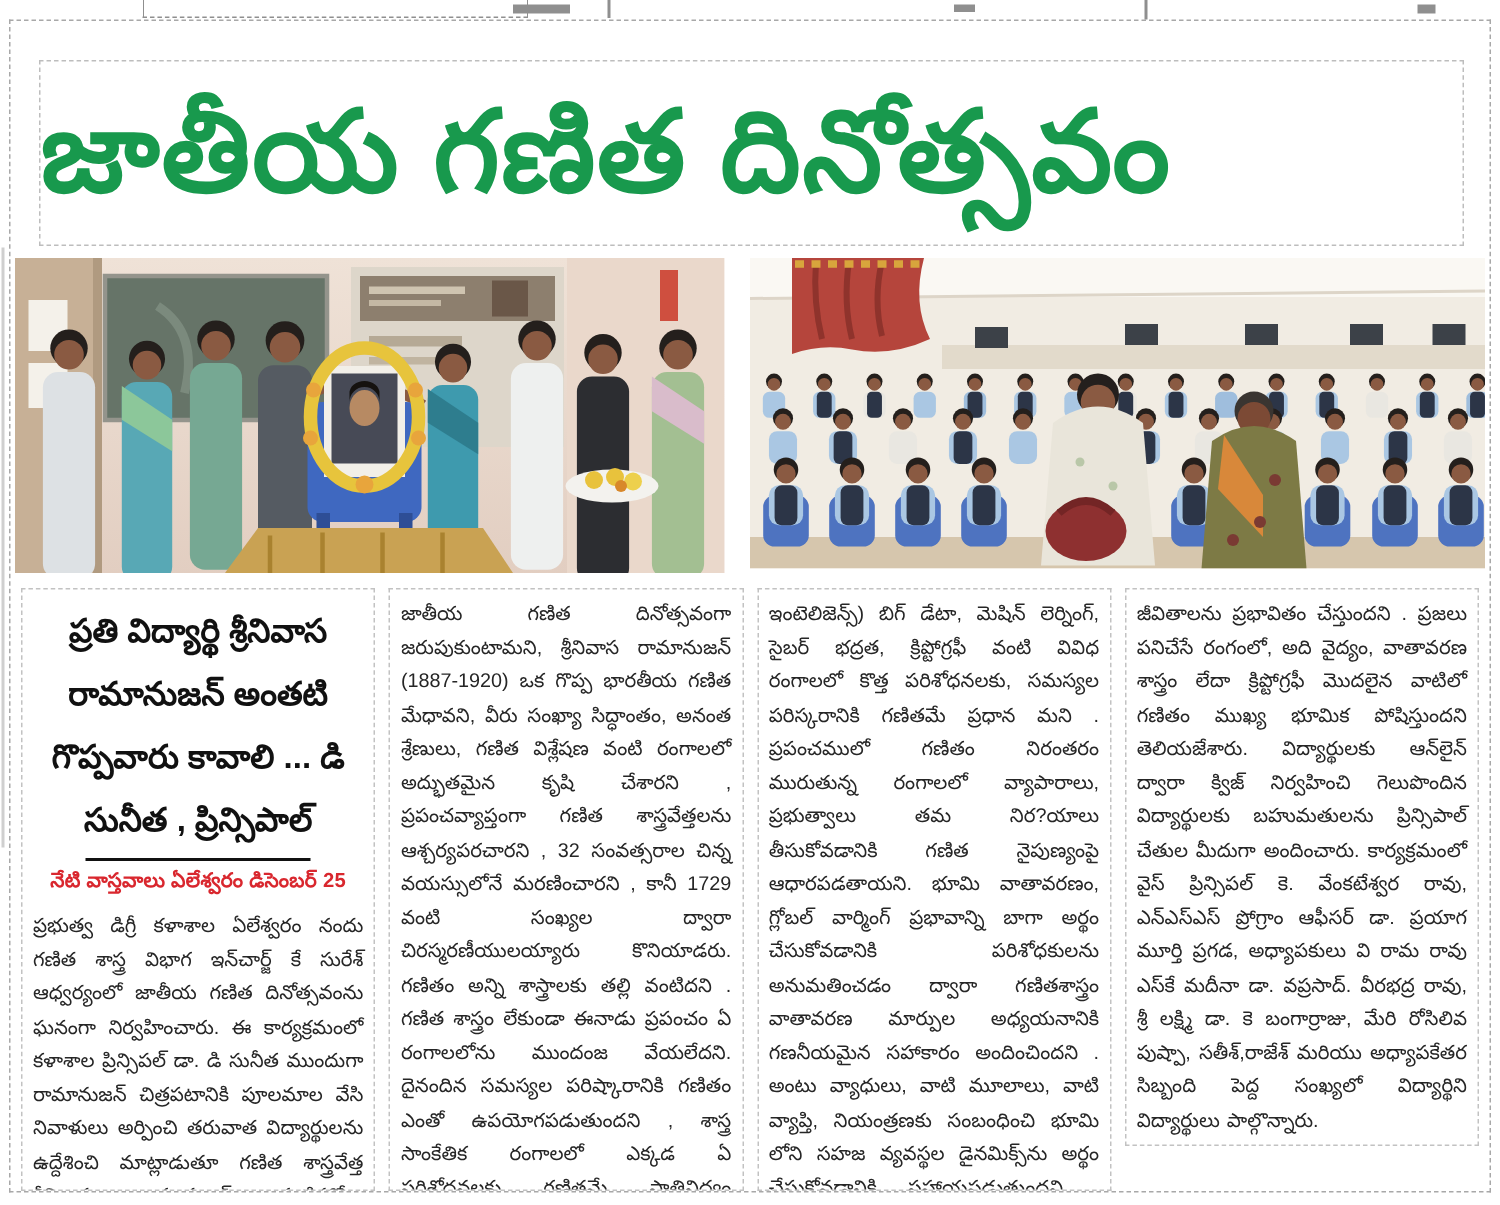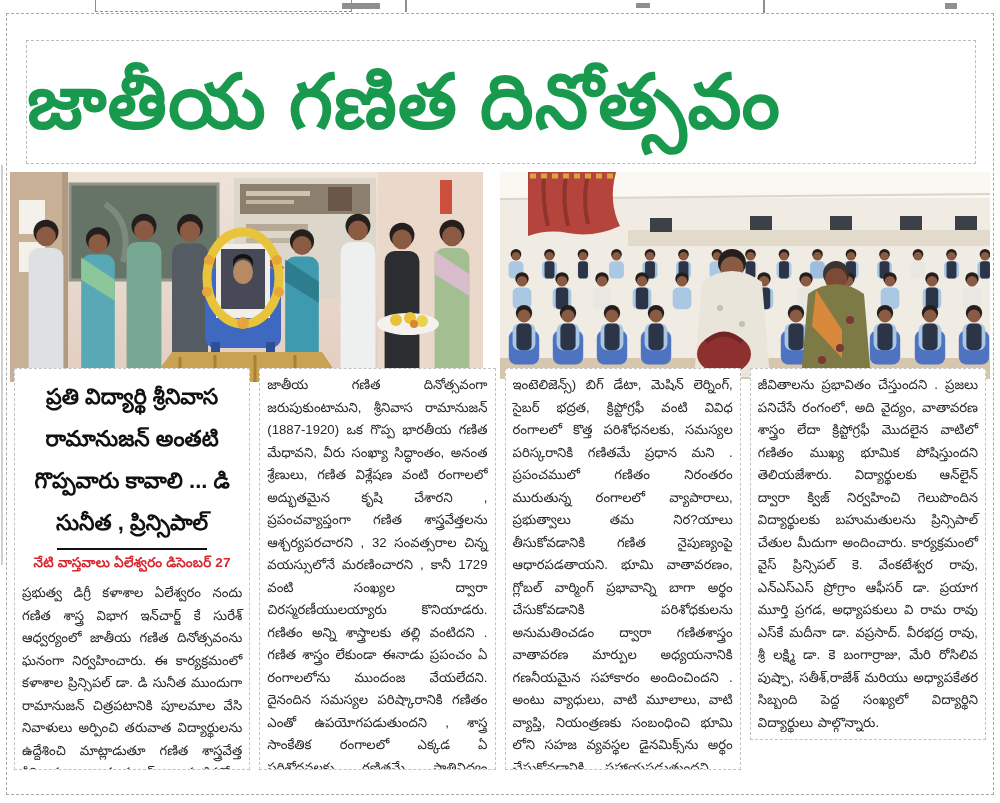--- a/index.html
+++ b/index.html
@@ -21,21 +21,21 @@
   }
   .headline-text{
     font-size:76px;font-weight:bold;letter-spacing:1px;line-height:1.1;
     white-space:nowrap;
   }
 
   .photos{position:absolute;left:10px;top:172px;width:980px;display:flex;gap:17px;}
   .photo{display:block;flex:none;}
 
   .columns{
-    position:absolute;left:8px;top:368px;width:984px;height:402px;
+    position:absolute;left:8px;top:392px;width:984px;height:402px;
     display:grid;grid-template-columns:repeat(4,1fr);gap:9px;padding:0 6px;box-sizing:border-box;
     align-items:start;
   }
   .col{
     border:1px dashed #c2c2c2;padding:5px 7px;box-sizing:border-box;
     max-height:402px;overflow:hidden;background:#fff;
   }
   .subhead{
     font-size:22px;font-weight:bold;color:#111;text-align:center;line-height:42px;
     margin:2px 0 4px 0;
@@ -417,21 +417,21 @@
           <circle cx="4" cy="48" r="4" fill="#7a3a33"></circle>
         <circle cx="-14" cy="60" r="4" fill="#7a3a33"></circle>
       </g>
     </svg>
   </div>
 
   <div class="columns">
     <div class="col">
       <div class="subhead">ప్రతి విద్యార్థి శ్రీనివాస రామానుజన్ అంతటి గొప్పవారు కావాలి ... డి సునీత , ప్రిన్సిపాల్</div>
       <div class="subhead-rule"></div>
-      <div class="dateline" style="color: rgb(217, 39, 46);">నేటి వాస్తవాలు ఏలేశ్వరం డిసెంబర్ 27</div>
+      <div class="dateline" style="color: rgb(217, 39, 46);">నేటి వాస్తవాలు ఏలేశ్వరం డిసెంబర్ 25</div>
       <div class="body-text">ప్రభుత్వ డిగ్రీ కళాశాల ఏలేశ్వరం నందు గణిత శాస్త్ర విభాగ ఇన్‌చార్జ్ కే సురేశ్ ఆధ్వర్యంలో జాతీయ గణిత దినోత్సవంను ఘనంగా నిర్వహించారు. ఈ కార్యక్రమంలో కళాశాల ప్రిన్సిపల్ డా. డి సునీత ముందుగా రామానుజన్ చిత్రపటానికి పూలమాల వేసి నివాళులు అర్పించి తరువాత విద్యార్థులను ఉద్దేశించి మాట్లాడుతూ గణిత శాస్త్రవేత్త శ్రీనివాస రామానుజన్ పుట్టినరోజు సందర్భంగా ఈ</div>
     </div>
     <div class="col">
       <div class="body-text">జాతీయ గణిత దినోత్సవంగా జరుపుకుంటామని, శ్రీనివాస రామానుజన్ (1887-1920) ఒక గొప్ప భారతీయ గణిత మేధావని, వీరు సంఖ్యా సిద్ధాంతం, అనంత శ్రేణులు, గణిత విశ్లేషణ వంటి రంగాలలో అద్భుతమైన కృషి చేశారని , ప్రపంచవ్యాప్తంగా గణిత శాస్త్రవేత్తలను ఆశ్చర్యపరచారని , 32 సంవత్సరాల చిన్న వయస్సులోనే మరణించారని , కానీ 1729 వంటి సంఖ్యల ద్వారా చిరస్మరణీయులయ్యారు కొనియాడరు. గణితం అన్ని శాస్త్రాలకు తల్లి వంటిదని . గణిత శాస్త్రం లేకుండా ఈనాడు ప్రపంచం ఏ రంగాలలోను ముందంజ వేయలేదని. దైనందిన సమస్యల పరిష్కారానికి గణితం ఎంతో ఉపయోగపడుతుందని , శాస్త్ర సాంకేతిక రంగాలలో ఎక్కడ ఏ పరిశోధనలకు గణితమే ప్రాతినిధ్యం వహిస్తున్నదని . గణితం కృత్రిమ మేధ ( ఆర్టిఫిషల్</div>
     </div>
     <div class="col">
       <div class="body-text">ఇంటెలిజెన్స్) బిగ్ డేటా, మెషిన్ లెర్నింగ్, సైబర్ భద్రత, క్రిప్టోగ్రఫీ వంటి వివిధ రంగాలలో కొత్త పరిశోధనలకు, సమస్యల పరిస్కరానికి గణితమే ప్రధాన మని . ప్రపంచములో గణితం నిరంతరం మురుతున్న రంగాలలో వ్యాపారాలు, ప్రభుత్వాలు తమ నిర?యాలు తీసుకోవడానికి గణిత నైపుణ్యంపై ఆధారపడతాయని. భూమి వాతావరణం, గ్లోబల్ వార్మింగ్ ప్రభావాన్ని బాగా అర్థం చేసుకోవడానికి పరిశోధకులను అనుమతించడం ద్వారా గణితశాస్త్రం వాతావరణ మార్పుల అధ్యయనానికి గణనీయమైన సహాకారం అందించిందని . అంటు వ్యాధులు, వాటి మూలాలు, వాటి వ్యాప్తి, నియంత్రణకు సంబంధించి భూమి లోని సహజ వ్యవస్థల డైనమిక్స్‌ను అర్థం చేసుకోవడానికి సహాయపడుతుందని . గణితం ప్రతి అంశం లేదా ప్రతిరోజూ మన</div>
     </div>
     <div class="col">
       <div class="body-text">జీవితాలను ప్రభావితం చేస్తుందని . ప్రజలు పనిచేసే రంగంలో, అది వైద్యం, వాతావరణ శాస్త్రం లేదా క్రిప్టోగ్రఫీ మొదలైన వాటిలో గణితం ముఖ్య భూమిక పోషిస్తుందని తెలియజేశారు. విద్యార్థులకు ఆన్‌లైన్ ద్వారా క్విజ్ నిర్వహించి గెలుపొందిన విద్యార్థులకు బహుమతులను ప్రిన్సిపాల్ చేతుల మీదుగా అందించారు. కార్యక్రమంలో వైస్ ప్రిన్సిపల్ కె. వేంకటేశ్వర రావు, ఎన్ఎస్ఎస్ ప్రోగ్రాం ఆఫీసర్ డా. ప్రయాగ మూర్తి ప్రగడ, అధ్యాపకులు వి రామ రావు ఎస్‌కే మదీనా డా. వప్రసాద్. వీరభద్ర రావు, శ్రీ లక్ష్మి డా. కె బంగార్రాజు, మేరి రోసిలివ పుష్పా, సతీశ్,రాజేశ్ మరియు అధ్యాపకేతర సిబ్బంది పెద్ద సంఖ్యలో విద్యార్థిని విద్యార్థులు పాల్గొన్నారు.</div>

